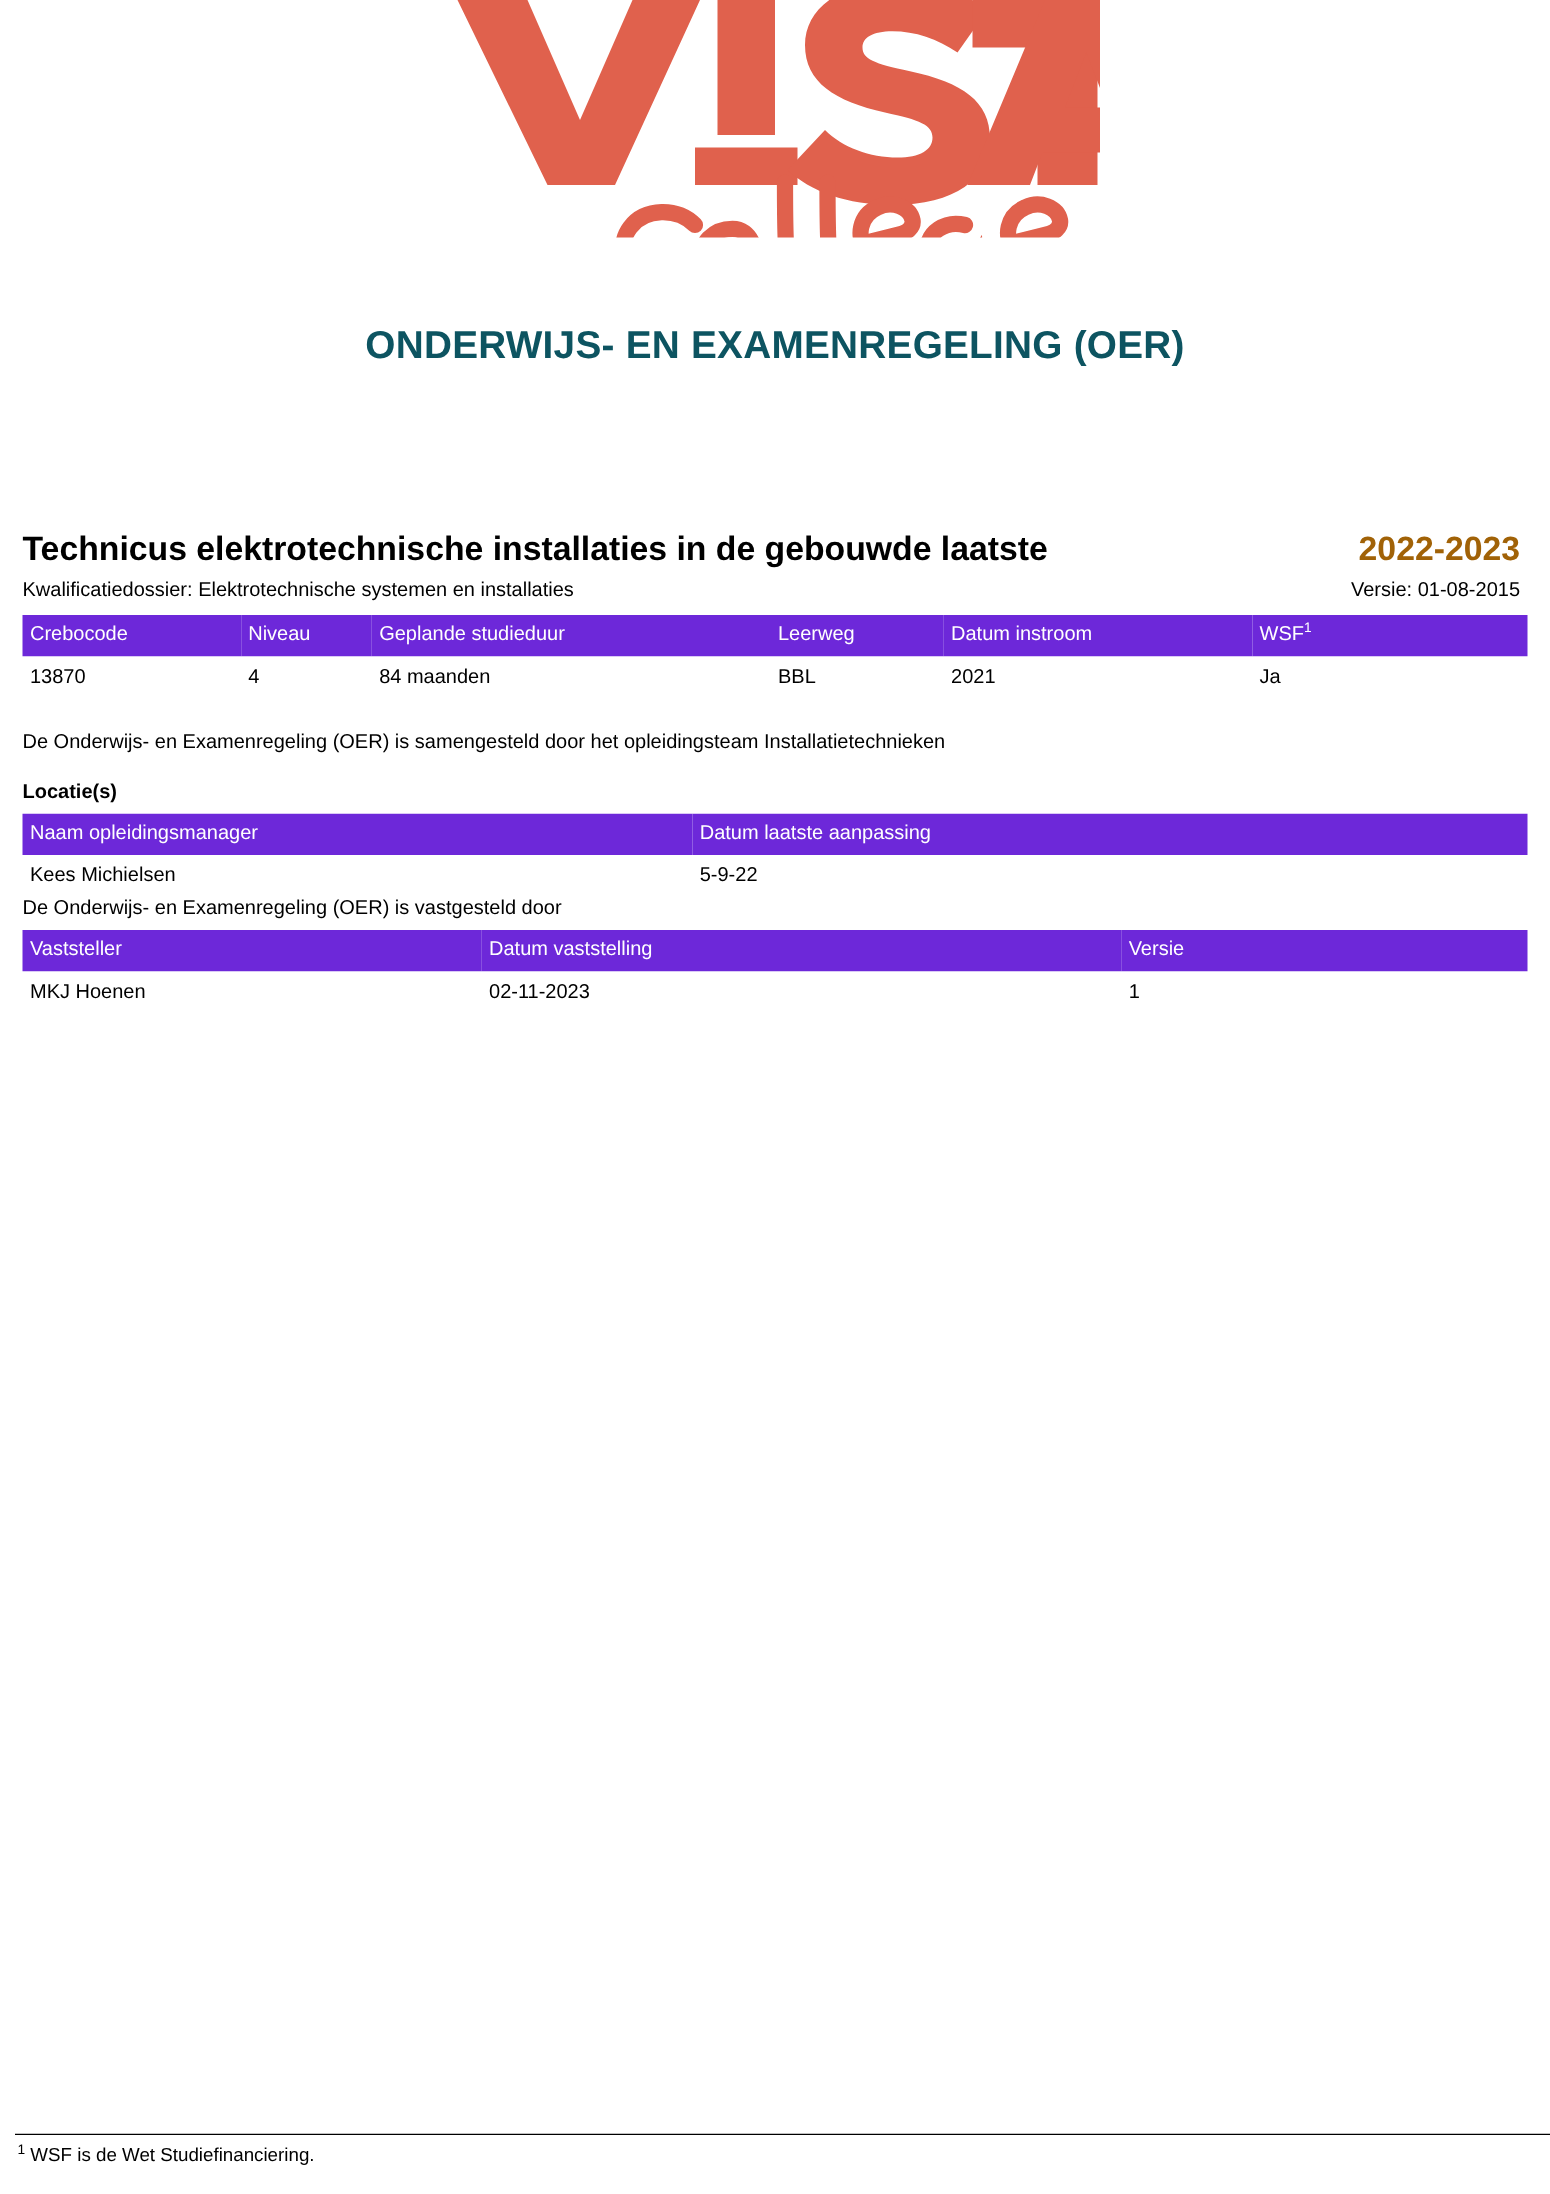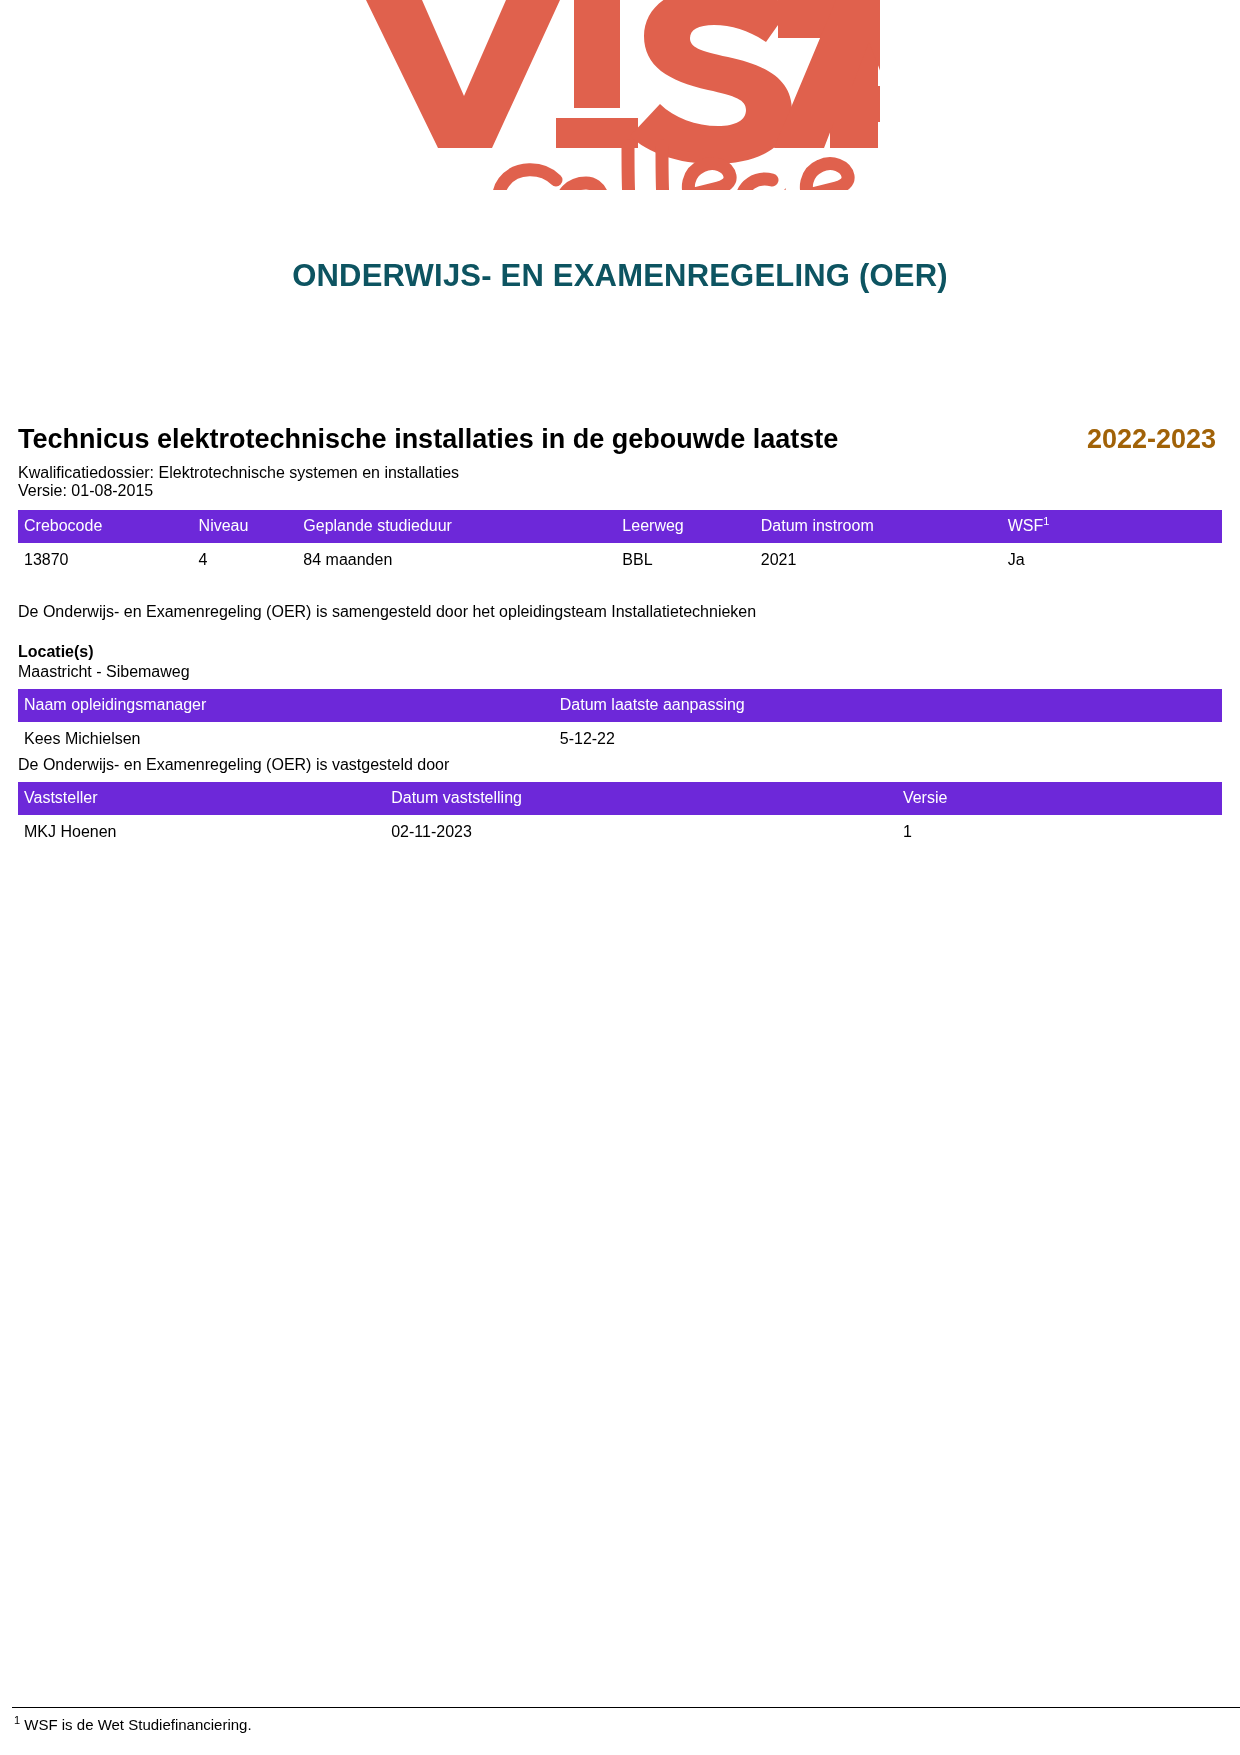--- a/index.html
+++ b/index.html
@@ -66,21 +66,20 @@
     color: #a16207;
     white-space: nowrap;
     padding-right: 6px;
   }
   .subrow {
     display: flex;
     align-items: baseline;
     justify-content: space-between;
     margin-top: 9px;
     font-size: 16px;
-    flex-direction: column;
   }
   .subrow .right { padding-right: 6px; }
 
   
   table {
     width: 100%;
     border-collapse: collapse;
     font-size: 16px;
     table-layout: fixed;
   }
@@ -217,37 +216,36 @@
         <td>BBL</td>
         <td>2021</td>
         <td>Ja</td>
       </tr>
     </tbody>
   </table>
 
   <div class="para">De Onderwijs- en Examenregeling (OER) is samengesteld door het opleidingsteam Installatietechnieken</div>
 
   <div class="locatie-label">Locatie(s)</div>
-  <div class="locatie-value">Maastricht - Sibemaweg</div>
 
   <table class="tbl-manager">
     <colgroup>
       <col style="width:44.5%">
       <col style="width:55.5%">
     </colgroup>
     <thead>
       <tr>
         <th>Naam opleidingsmanager</th>
         <th>Datum laatste aanpassing</th>
       </tr>
     </thead>
     <tbody>
       <tr>
         <td>Kees Michielsen</td>
-        <td>5-12-22</td>
+        <td>5-9-22</td>
       </tr>
     </tbody>
   </table>
 
   <div class="para-2">De Onderwijs- en Examenregeling (OER) is vastgesteld door</div>
 
   <table class="tbl-vast">
     <colgroup>
       <col style="width:30.5%">
       <col style="width:42.5%">

